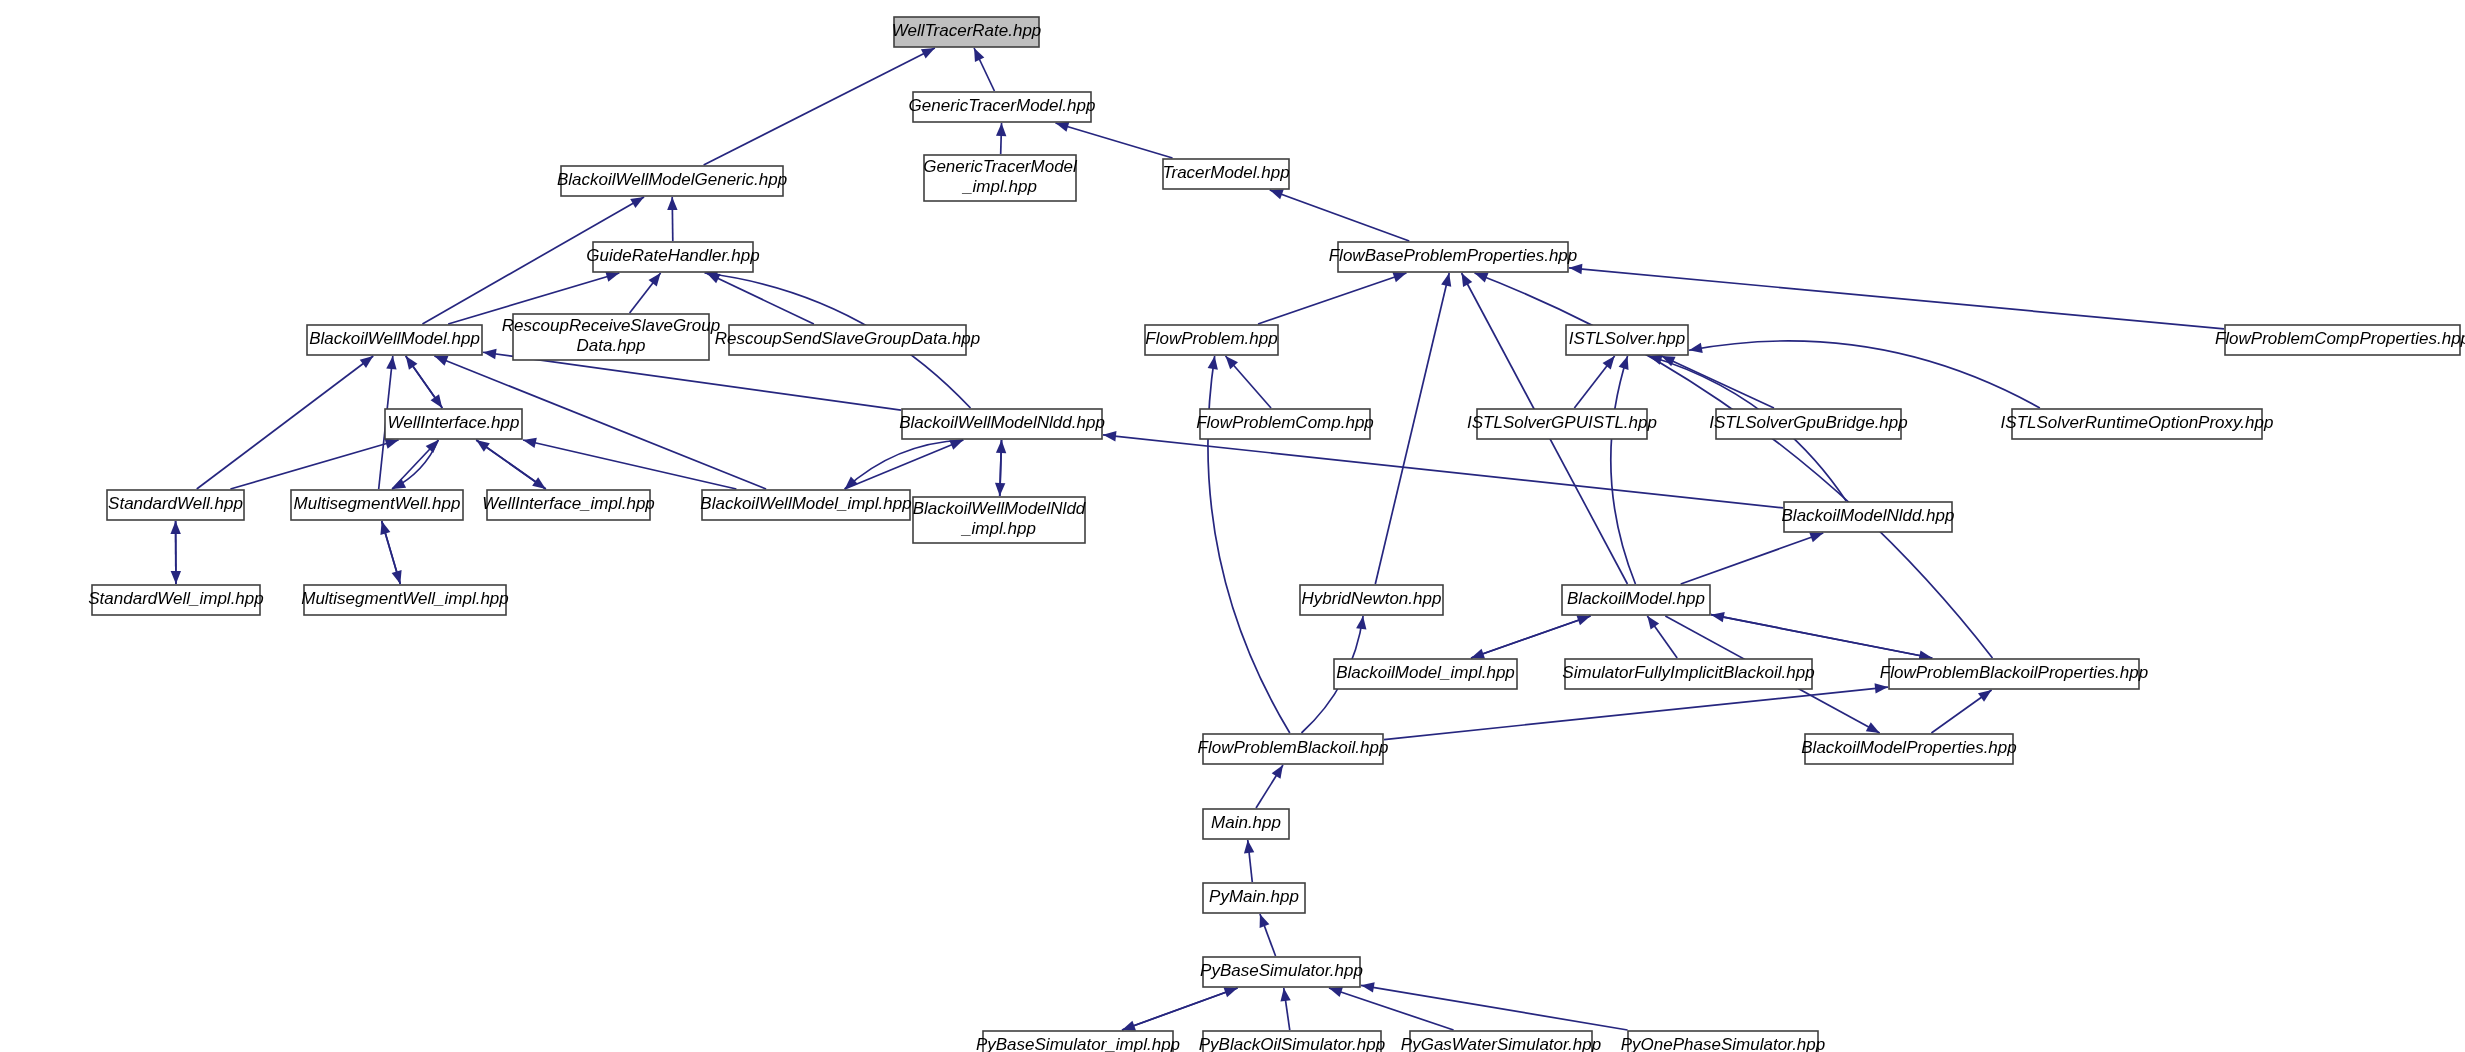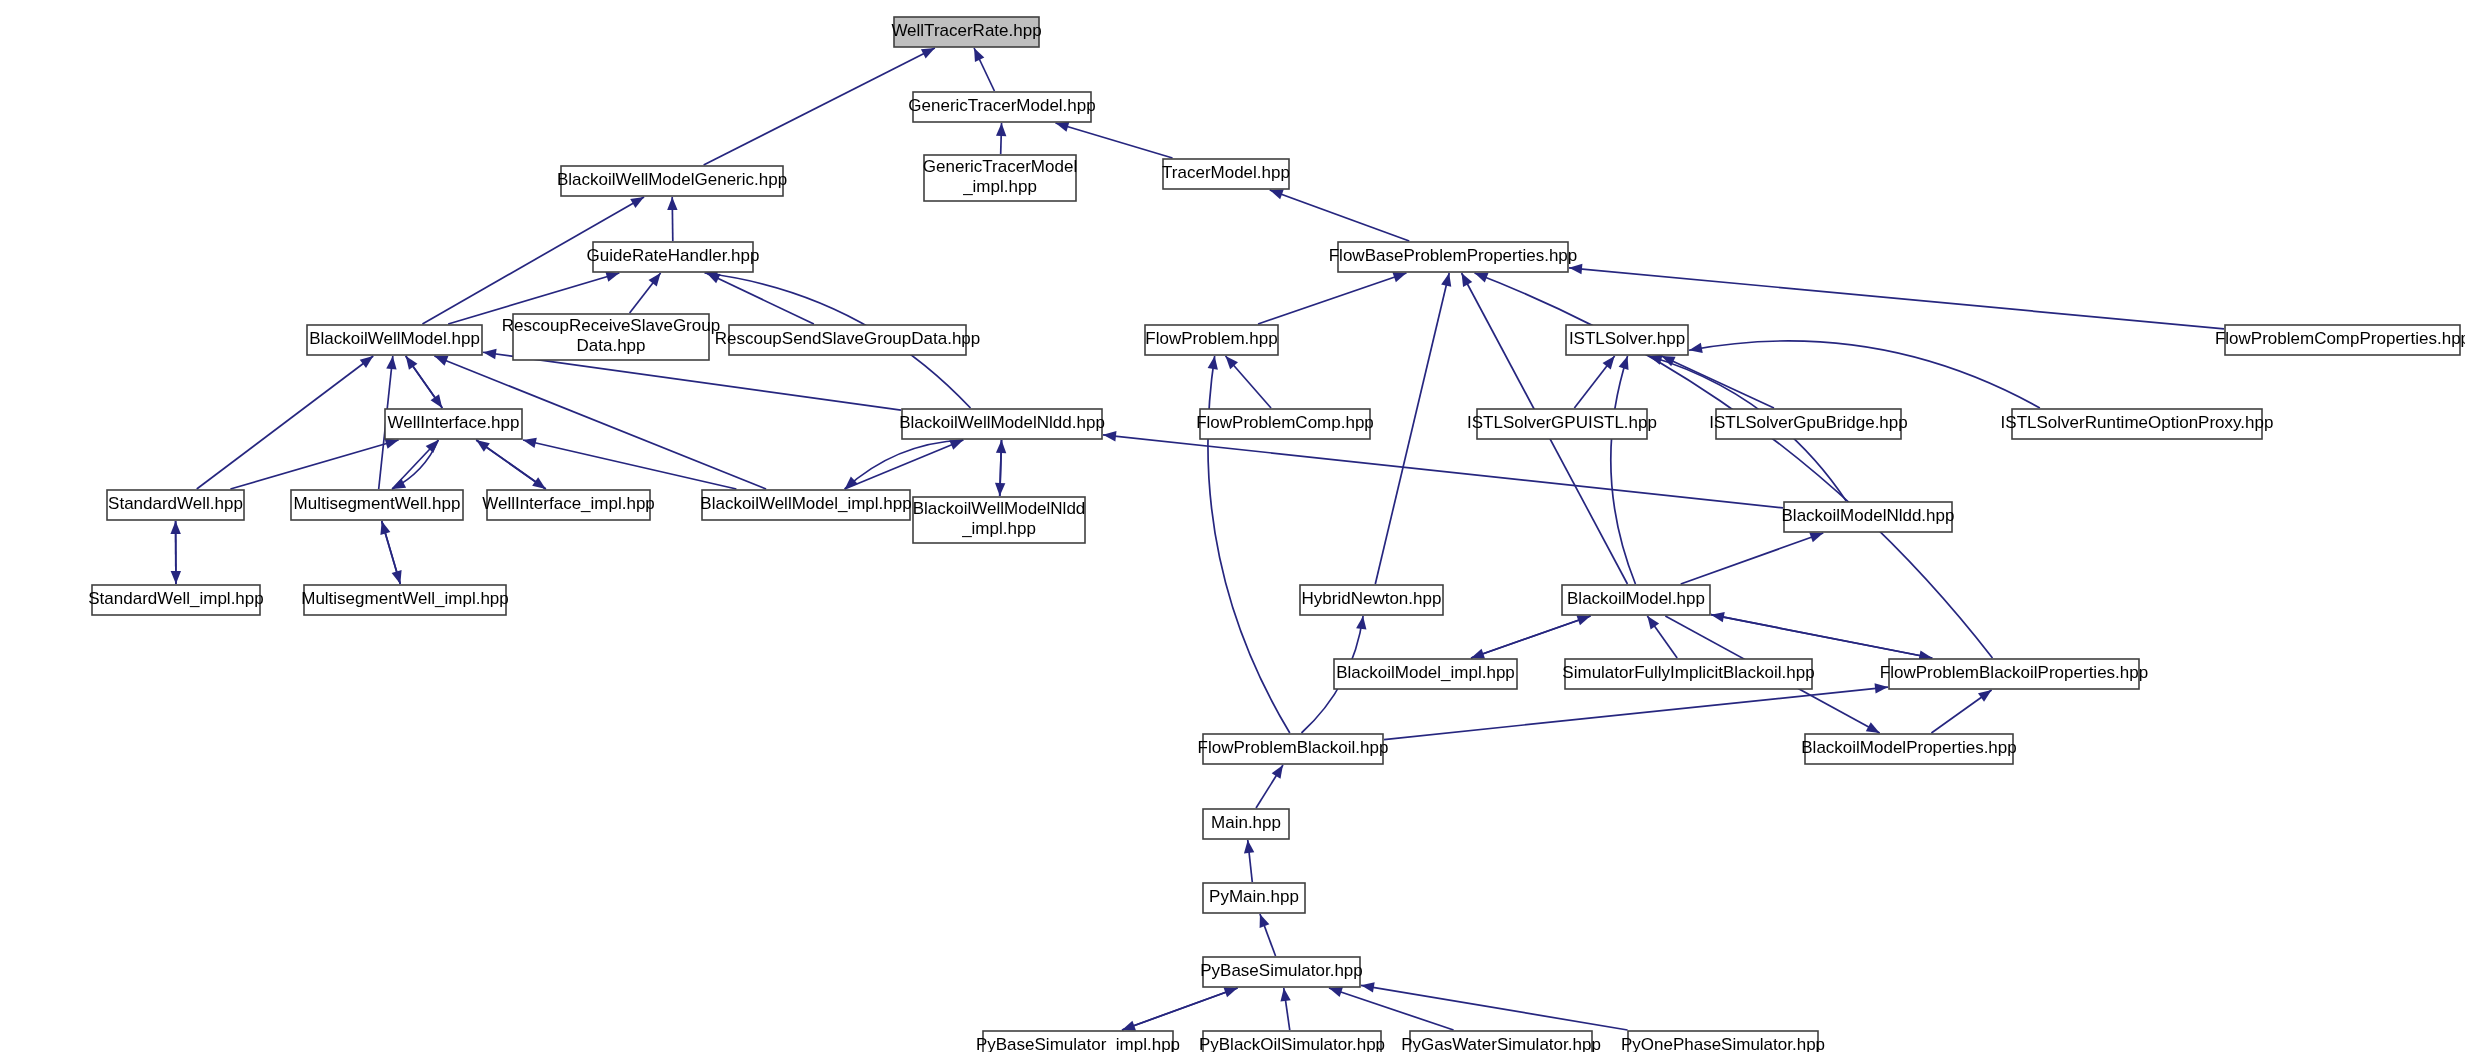--- a/index.html
+++ b/index.html
@@ -9,20 +9,21 @@
   }
   body {
     font-family: "Liberation Sans", sans-serif;
   }
   #graph-root {
     position: relative;
     width: 2465px;
     height: 1052px;
     overflow: hidden;
     background: #ffffff;
+    font-style: italic;
   }
   svg#dep-graph {
     display: block;
     width: 2465px;
     height: 1052px;
   }
   .node-box {
     fill: #ffffff;
     stroke: #404040;
     stroke-width: 1.6;

